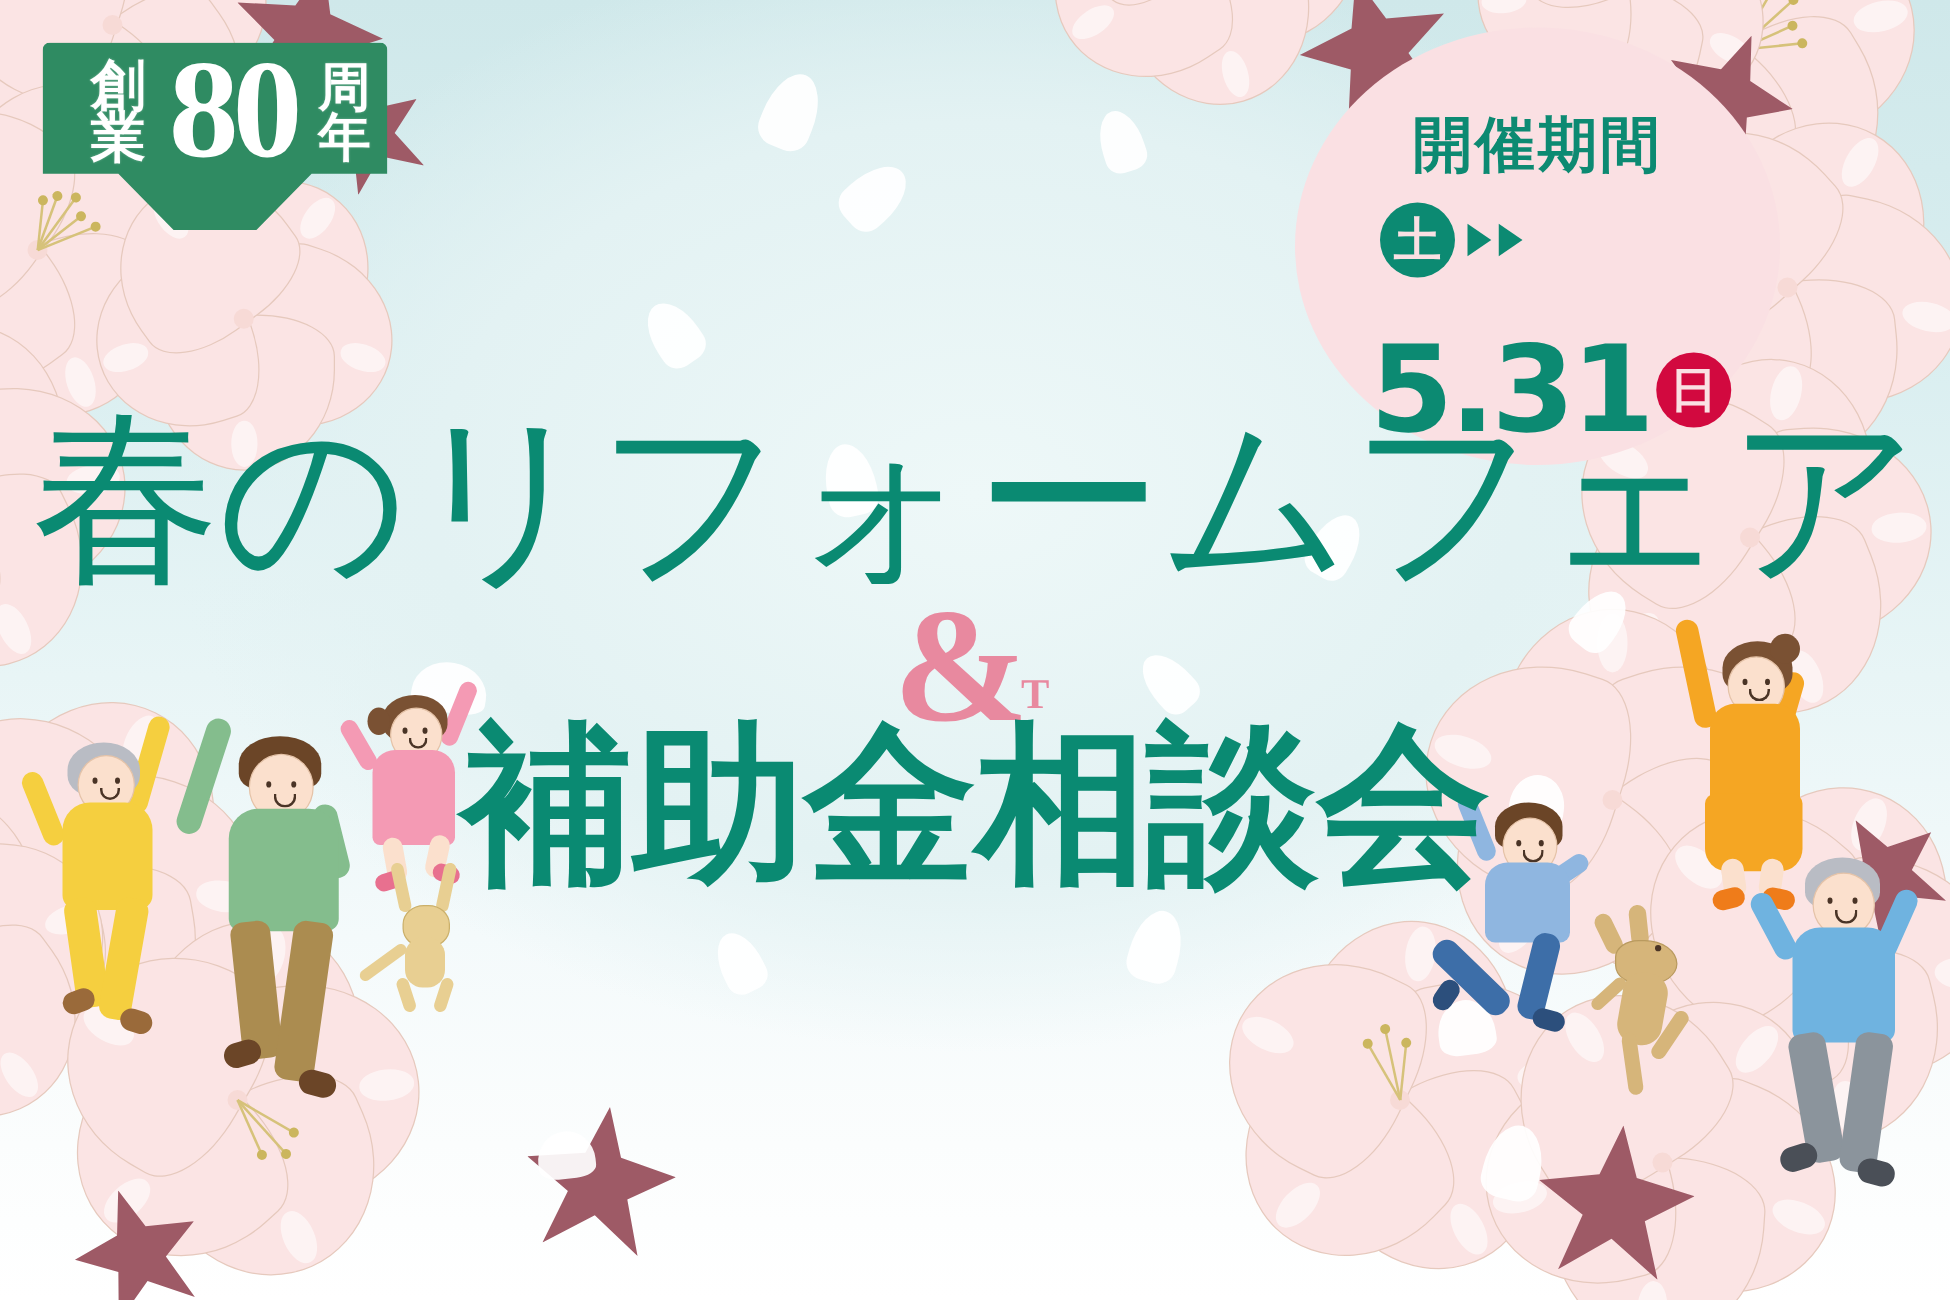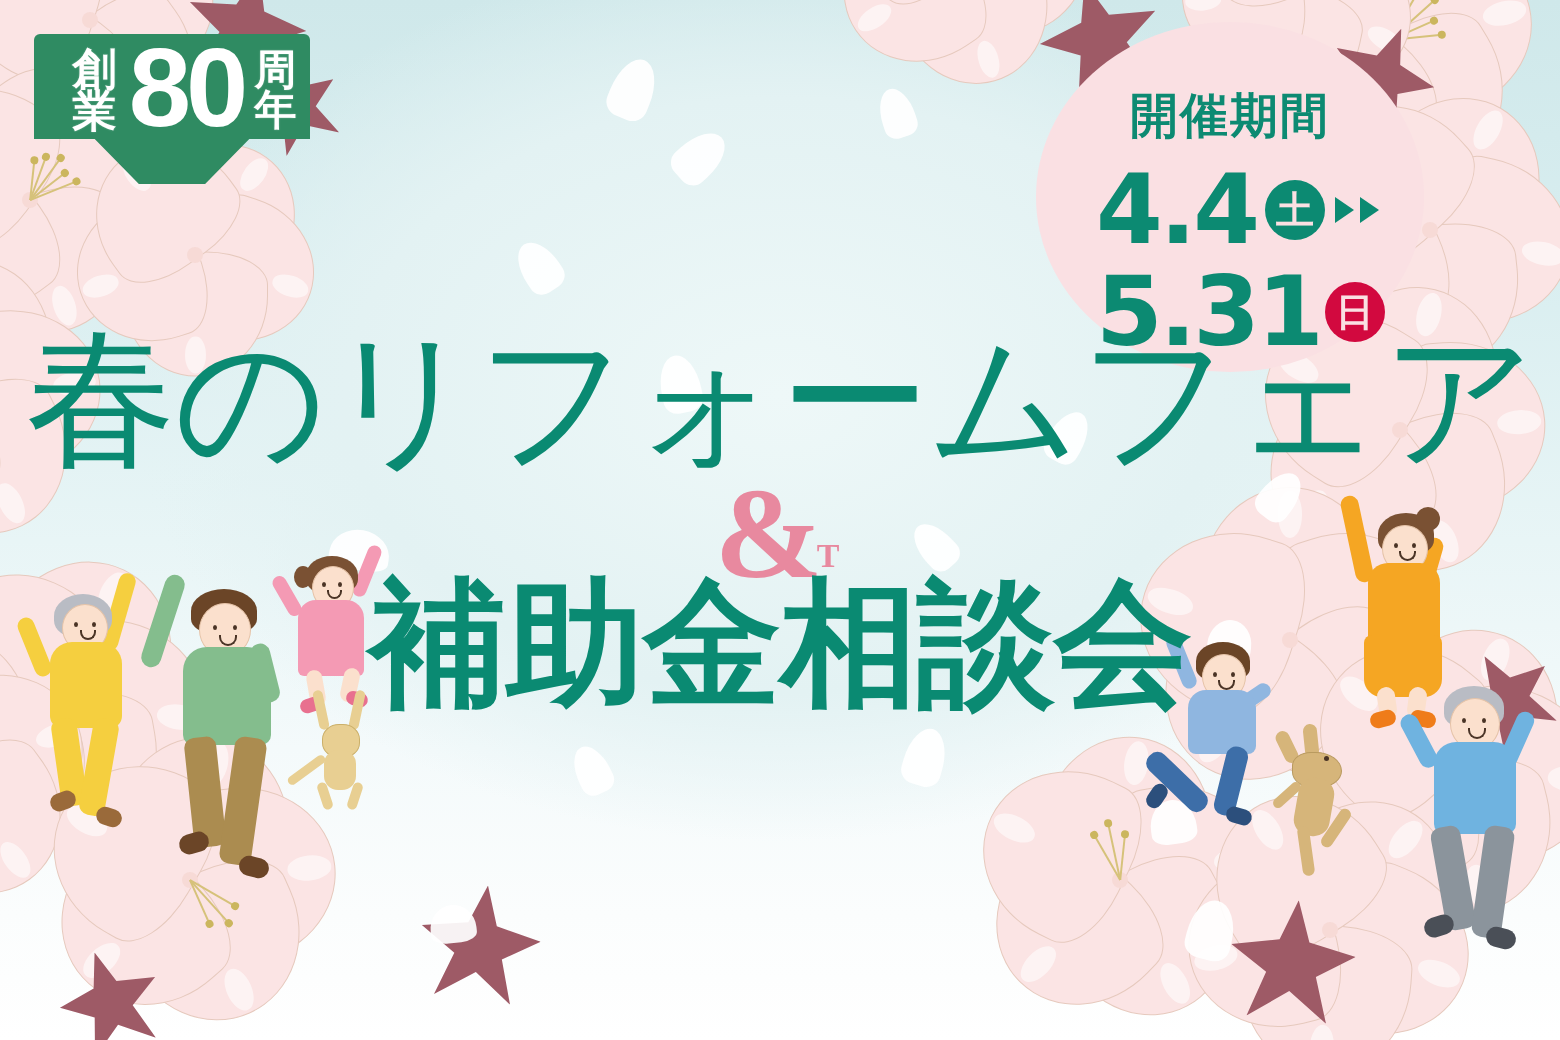--- a/index.html
+++ b/index.html
@@ -73,21 +73,21 @@
     position:absolute;color:#ffffff;font-weight:700;line-height:.96;
     font-family:"DejaVu Sans","Liberation Sans",sans-serif;
     letter-spacing:-1px;
     text-shadow:0 0 2px rgba(255,255,255,.35);
   }
   .badge-kanji.left{left:46px;top:14px;font-size:44px;width:52px;text-align:center;}
   .badge-kanji.right{left:228px;top:16px;font-size:42px;width:50px;text-align:center;}
   .badge-num{
     position:absolute;left:96px;top:-2px;width:136px;text-align:center;
     font-size:112px;font-weight:900;color:#ffffff;line-height:1;
-    font-family:Liberation Sans, sans-serif;
+    font-family:Liberation Serif, serif;
     letter-spacing:-5px;
   }
   .ribbon{
     position:absolute;left:38px;top:136px;width:226px;height:46px;
     background:#493781;
     clip-path:polygon(0% 14%,8% 0%,92% 0%,100% 14%,100% 100%,86% 76%,14% 76%,0% 100%);
     display:flex;align-items:flex-start;justify-content:center;
     border-radius:3px;
   }
   .ribbon span{
@@ -488,21 +488,20 @@
     <div class="badge-kanji left">創業</div>
     <div class="badge-num">80</div>
     <div class="badge-kanji right">周年</div>
   </div>
 
 
   <div id="date-bubble">
     <div id="date-label">開催期間</div>
 
     <div class="date-row" id="date-row-1">
-      <span class="date-num">4.4</span>
       <span class="day-chip sat">土</span>
       <span class="arrows">
         <span class="arrow"></span>
           <span class="arrow"></span>
       </span>
     </div>
 
     <div class="date-row" id="date-row-2">
       <span class="date-num">5.31</span>
       <span class="day-chip sun">日</span>

